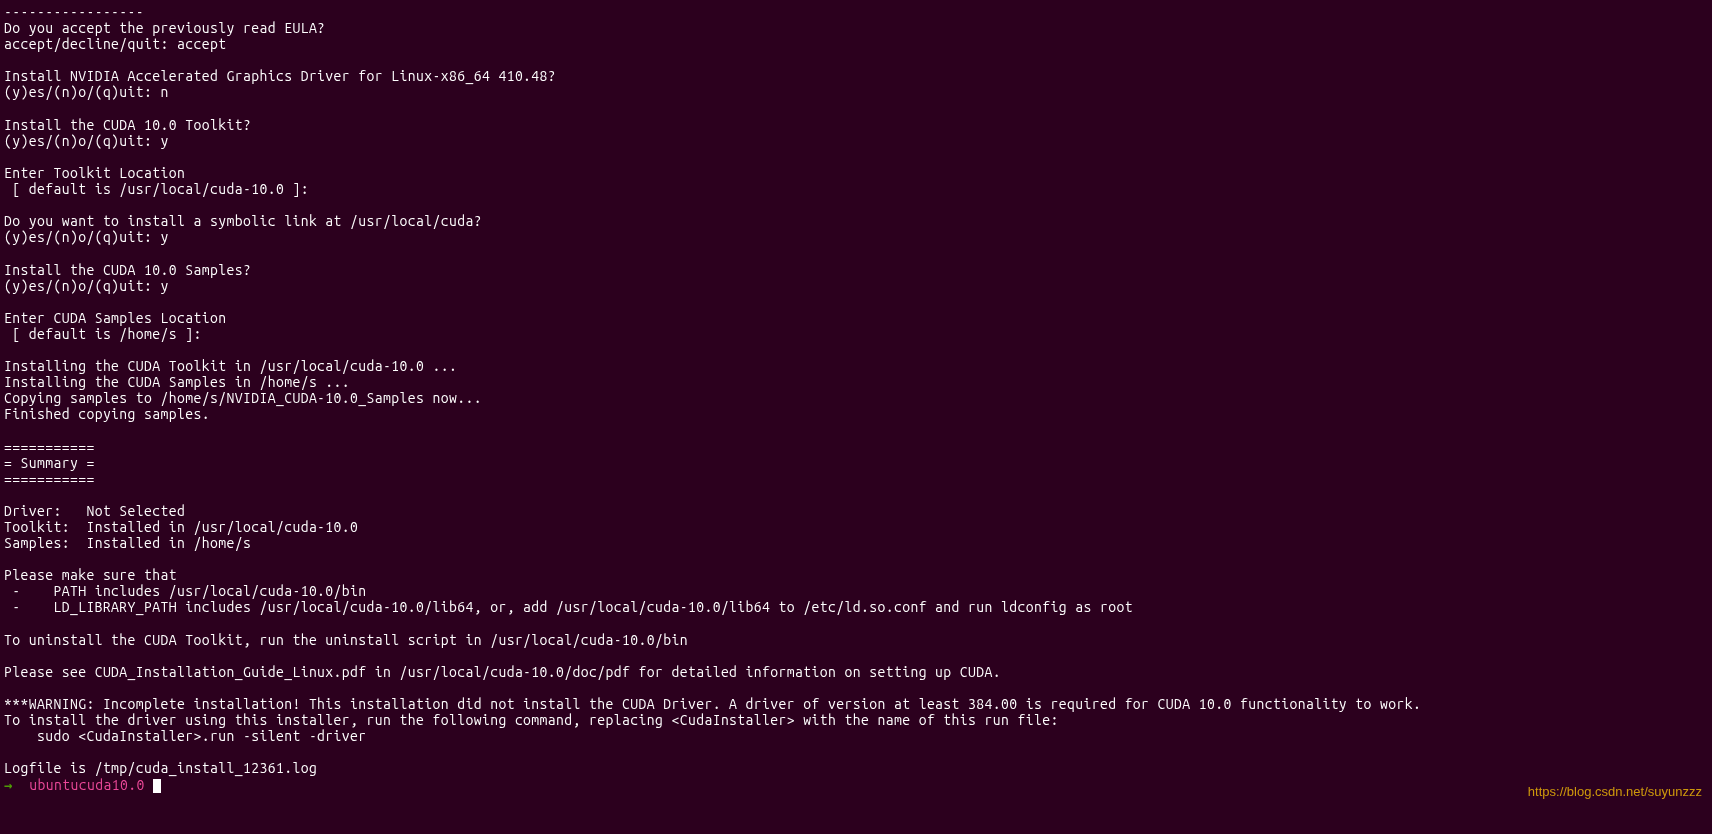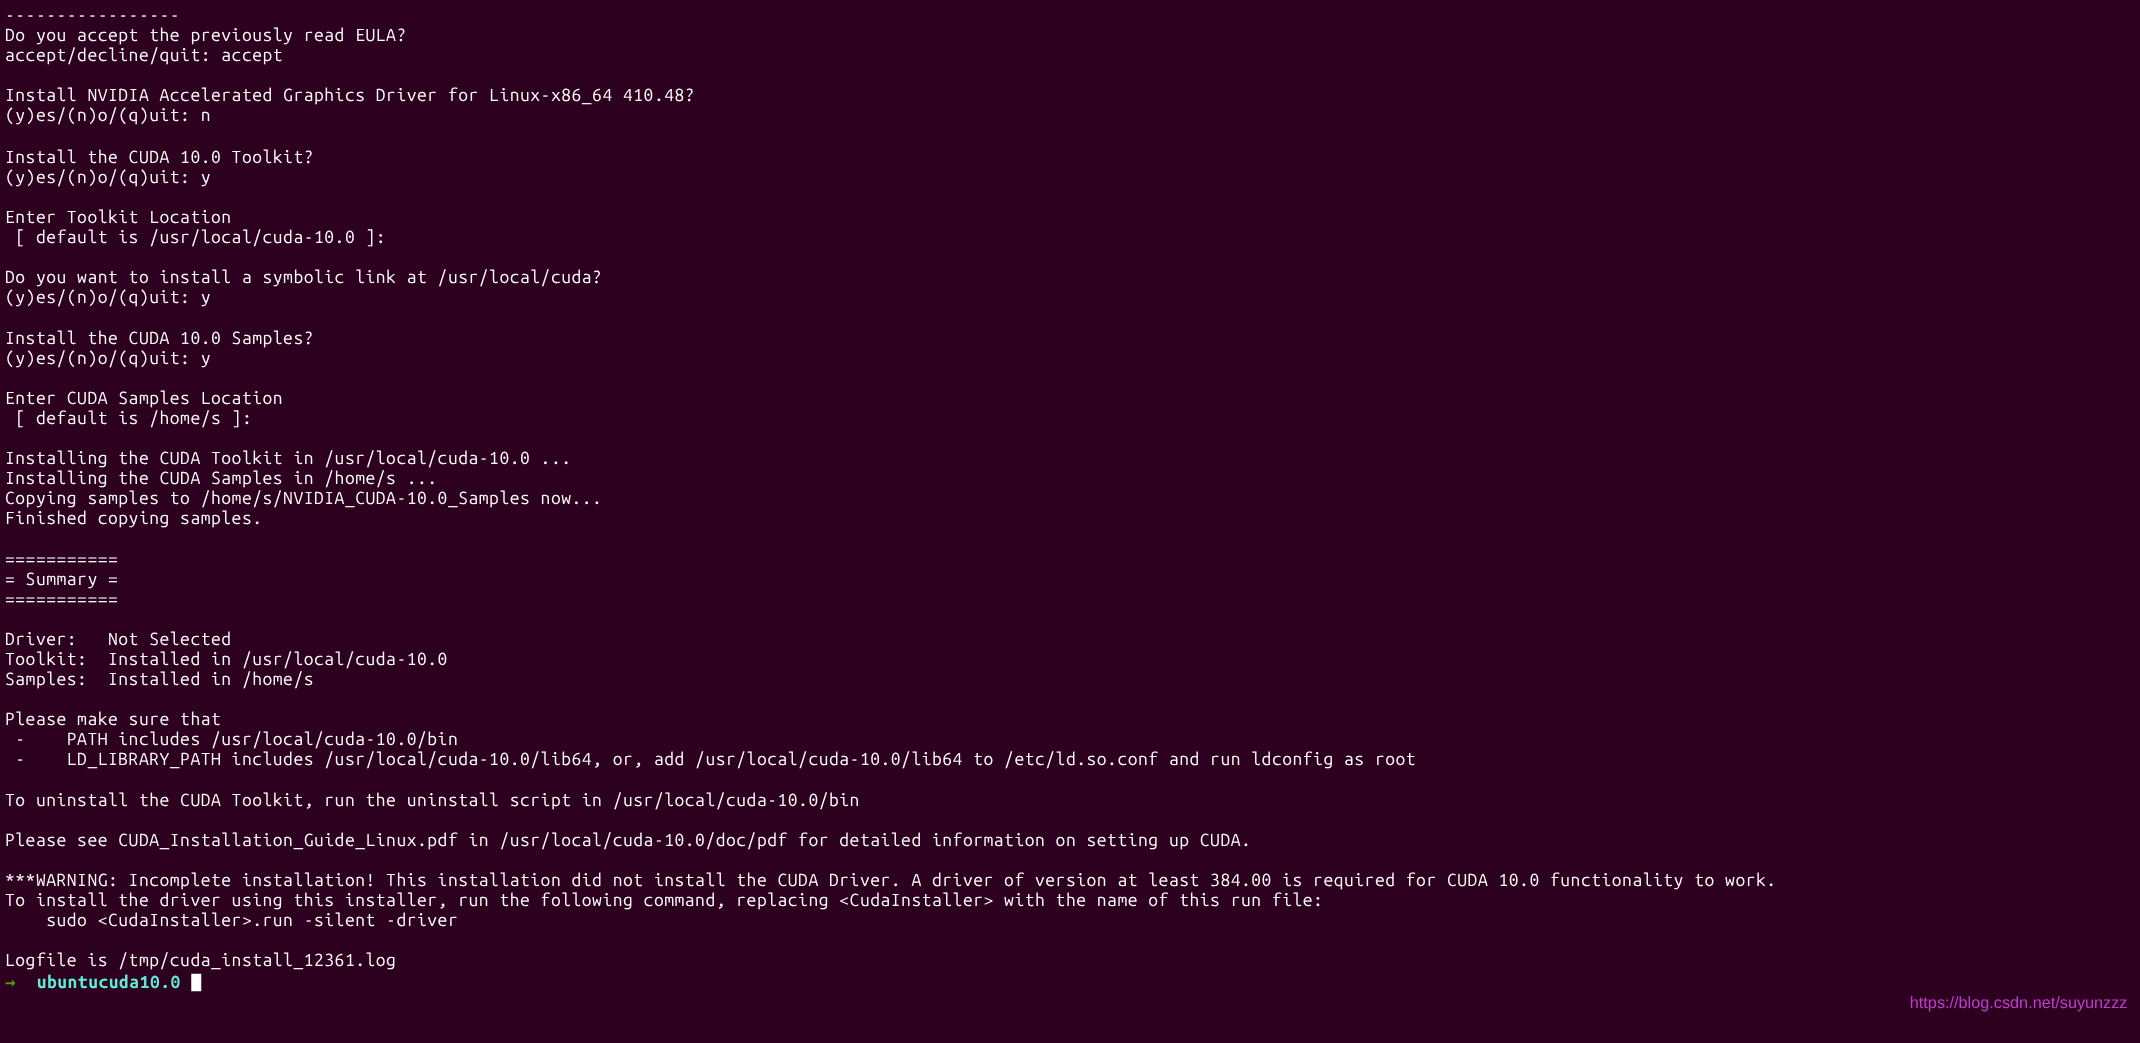--- a/index.html
+++ b/index.html
@@ -21,35 +21,35 @@
     }
     .terminal {
       white-space: pre;
       letter-spacing: 0.4px;
     }
     .prompt-arrow {
       color: #4e9a06;
       font-weight: bold;
     }
     .prompt-path {
-      color: #5eead4;
-      font-weight: bold;
+      color: #ec4899;
+      font-weight: normal;
     }
     .cursor {
       background-color: #ffffff;
       display: inline-block;
       width: 8px;
       height: 14px;
       vertical-align: text-bottom;
     }
     .watermark {
       position: absolute;
-      bottom: 24px;
+      bottom: 34px;
       right: 10px;
-      color: #d946ef;
+      color: #eab308;
       font-family: sans-serif;
       font-size: 13px;
       opacity: 0.85;
     }
   </style>
 </head>
 <body>
 
 <div class="terminal"><div id="terminal-lines"><div>-----------------</div><div>Do you accept the previously read EULA?</div><div>accept/decline/quit: accept</div><div>&nbsp;</div><div>Install NVIDIA Accelerated Graphics Driver for Linux-x86_64 410.48?</div><div>(y)es/(n)o/(q)uit: n</div><div>&nbsp;</div><div>Install the CUDA 10.0 Toolkit?</div><div>(y)es/(n)o/(q)uit: y</div><div>&nbsp;</div><div>Enter Toolkit Location</div><div> [ default is /usr/local/cuda-10.0 ]:</div><div>&nbsp;</div><div>Do you want to install a symbolic link at /usr/local/cuda?</div><div>(y)es/(n)o/(q)uit: y</div><div>&nbsp;</div><div>Install the CUDA 10.0 Samples?</div><div>(y)es/(n)o/(q)uit: y</div><div>&nbsp;</div><div>Enter CUDA Samples Location</div><div> [ default is /home/s ]:</div><div>&nbsp;</div><div>Installing the CUDA Toolkit in /usr/local/cuda-10.0 ...</div><div>Installing the CUDA Samples in /home/s ...</div><div>Copying samples to /home/s/NVIDIA_CUDA-10.0_Samples now...</div><div>Finished copying samples.</div><div>&nbsp;</div><div>===========</div><div>= Summary =</div><div>===========</div><div>&nbsp;</div><div>Driver:   Not Selected</div><div>Toolkit:  Installed in /usr/local/cuda-10.0</div><div>Samples:  Installed in /home/s</div><div>&nbsp;</div><div>Please make sure that</div><div> -    PATH includes /usr/local/cuda-10.0/bin</div><div> -    LD_LIBRARY_PATH includes /usr/local/cuda-10.0/lib64, or, add /usr/local/cuda-10.0/lib64 to /etc/ld.so.conf and run ldconfig as root</div><div>&nbsp;</div><div>To uninstall the CUDA Toolkit, run the uninstall script in /usr/local/cuda-10.0/bin</div><div>&nbsp;</div><div>Please see CUDA_Installation_Guide_Linux.pdf in /usr/local/cuda-10.0/doc/pdf for detailed information on setting up CUDA.</div><div>&nbsp;</div><div>***WARNING: Incomplete installation! This installation did not install the CUDA Driver. A driver of version at least 384.00 is required for CUDA 10.0 functionality to work.</div><div>To install the driver using this installer, run the following command, replacing &lt;CudaInstaller&gt; with the name of this run file:</div><div>    sudo &lt;CudaInstaller&gt;.run -silent -driver</div><div>&nbsp;</div><div>Logfile is /tmp/cuda_install_12361.log</div></div><div><span class="prompt-arrow">→ </span><span class="prompt-path"> ubuntucuda10.0</span> <span class="cursor"></span></div></div>
 

